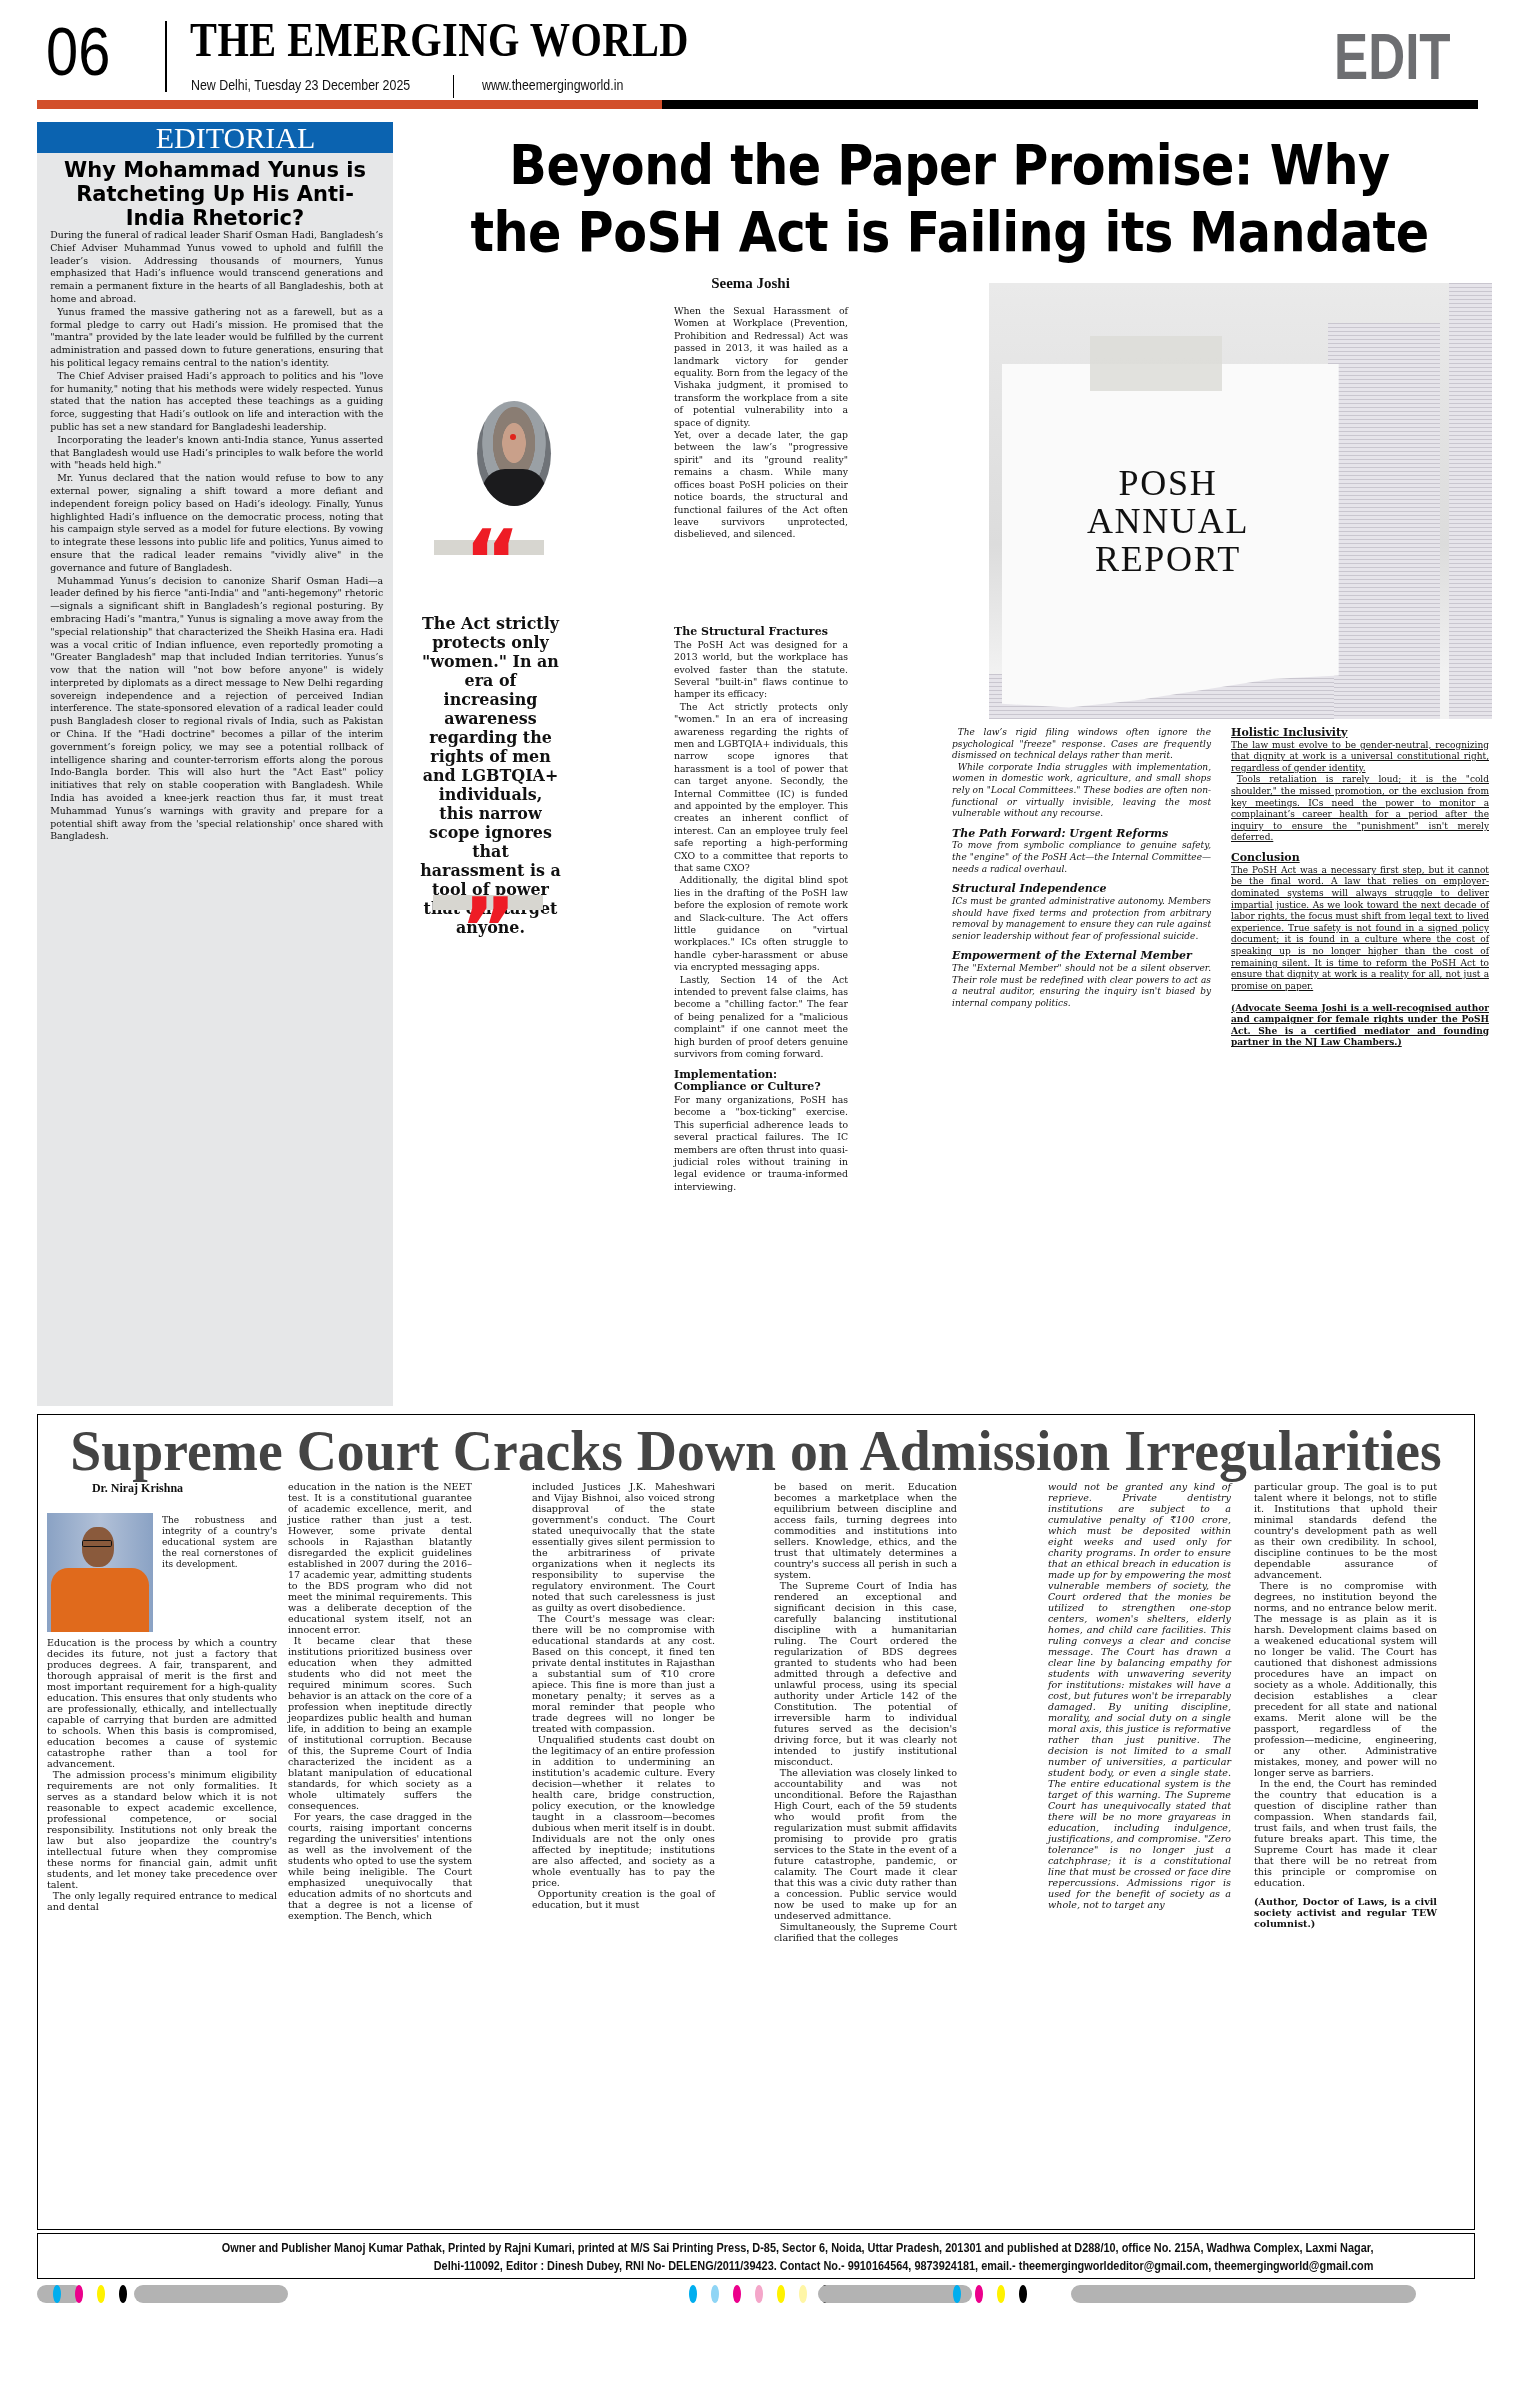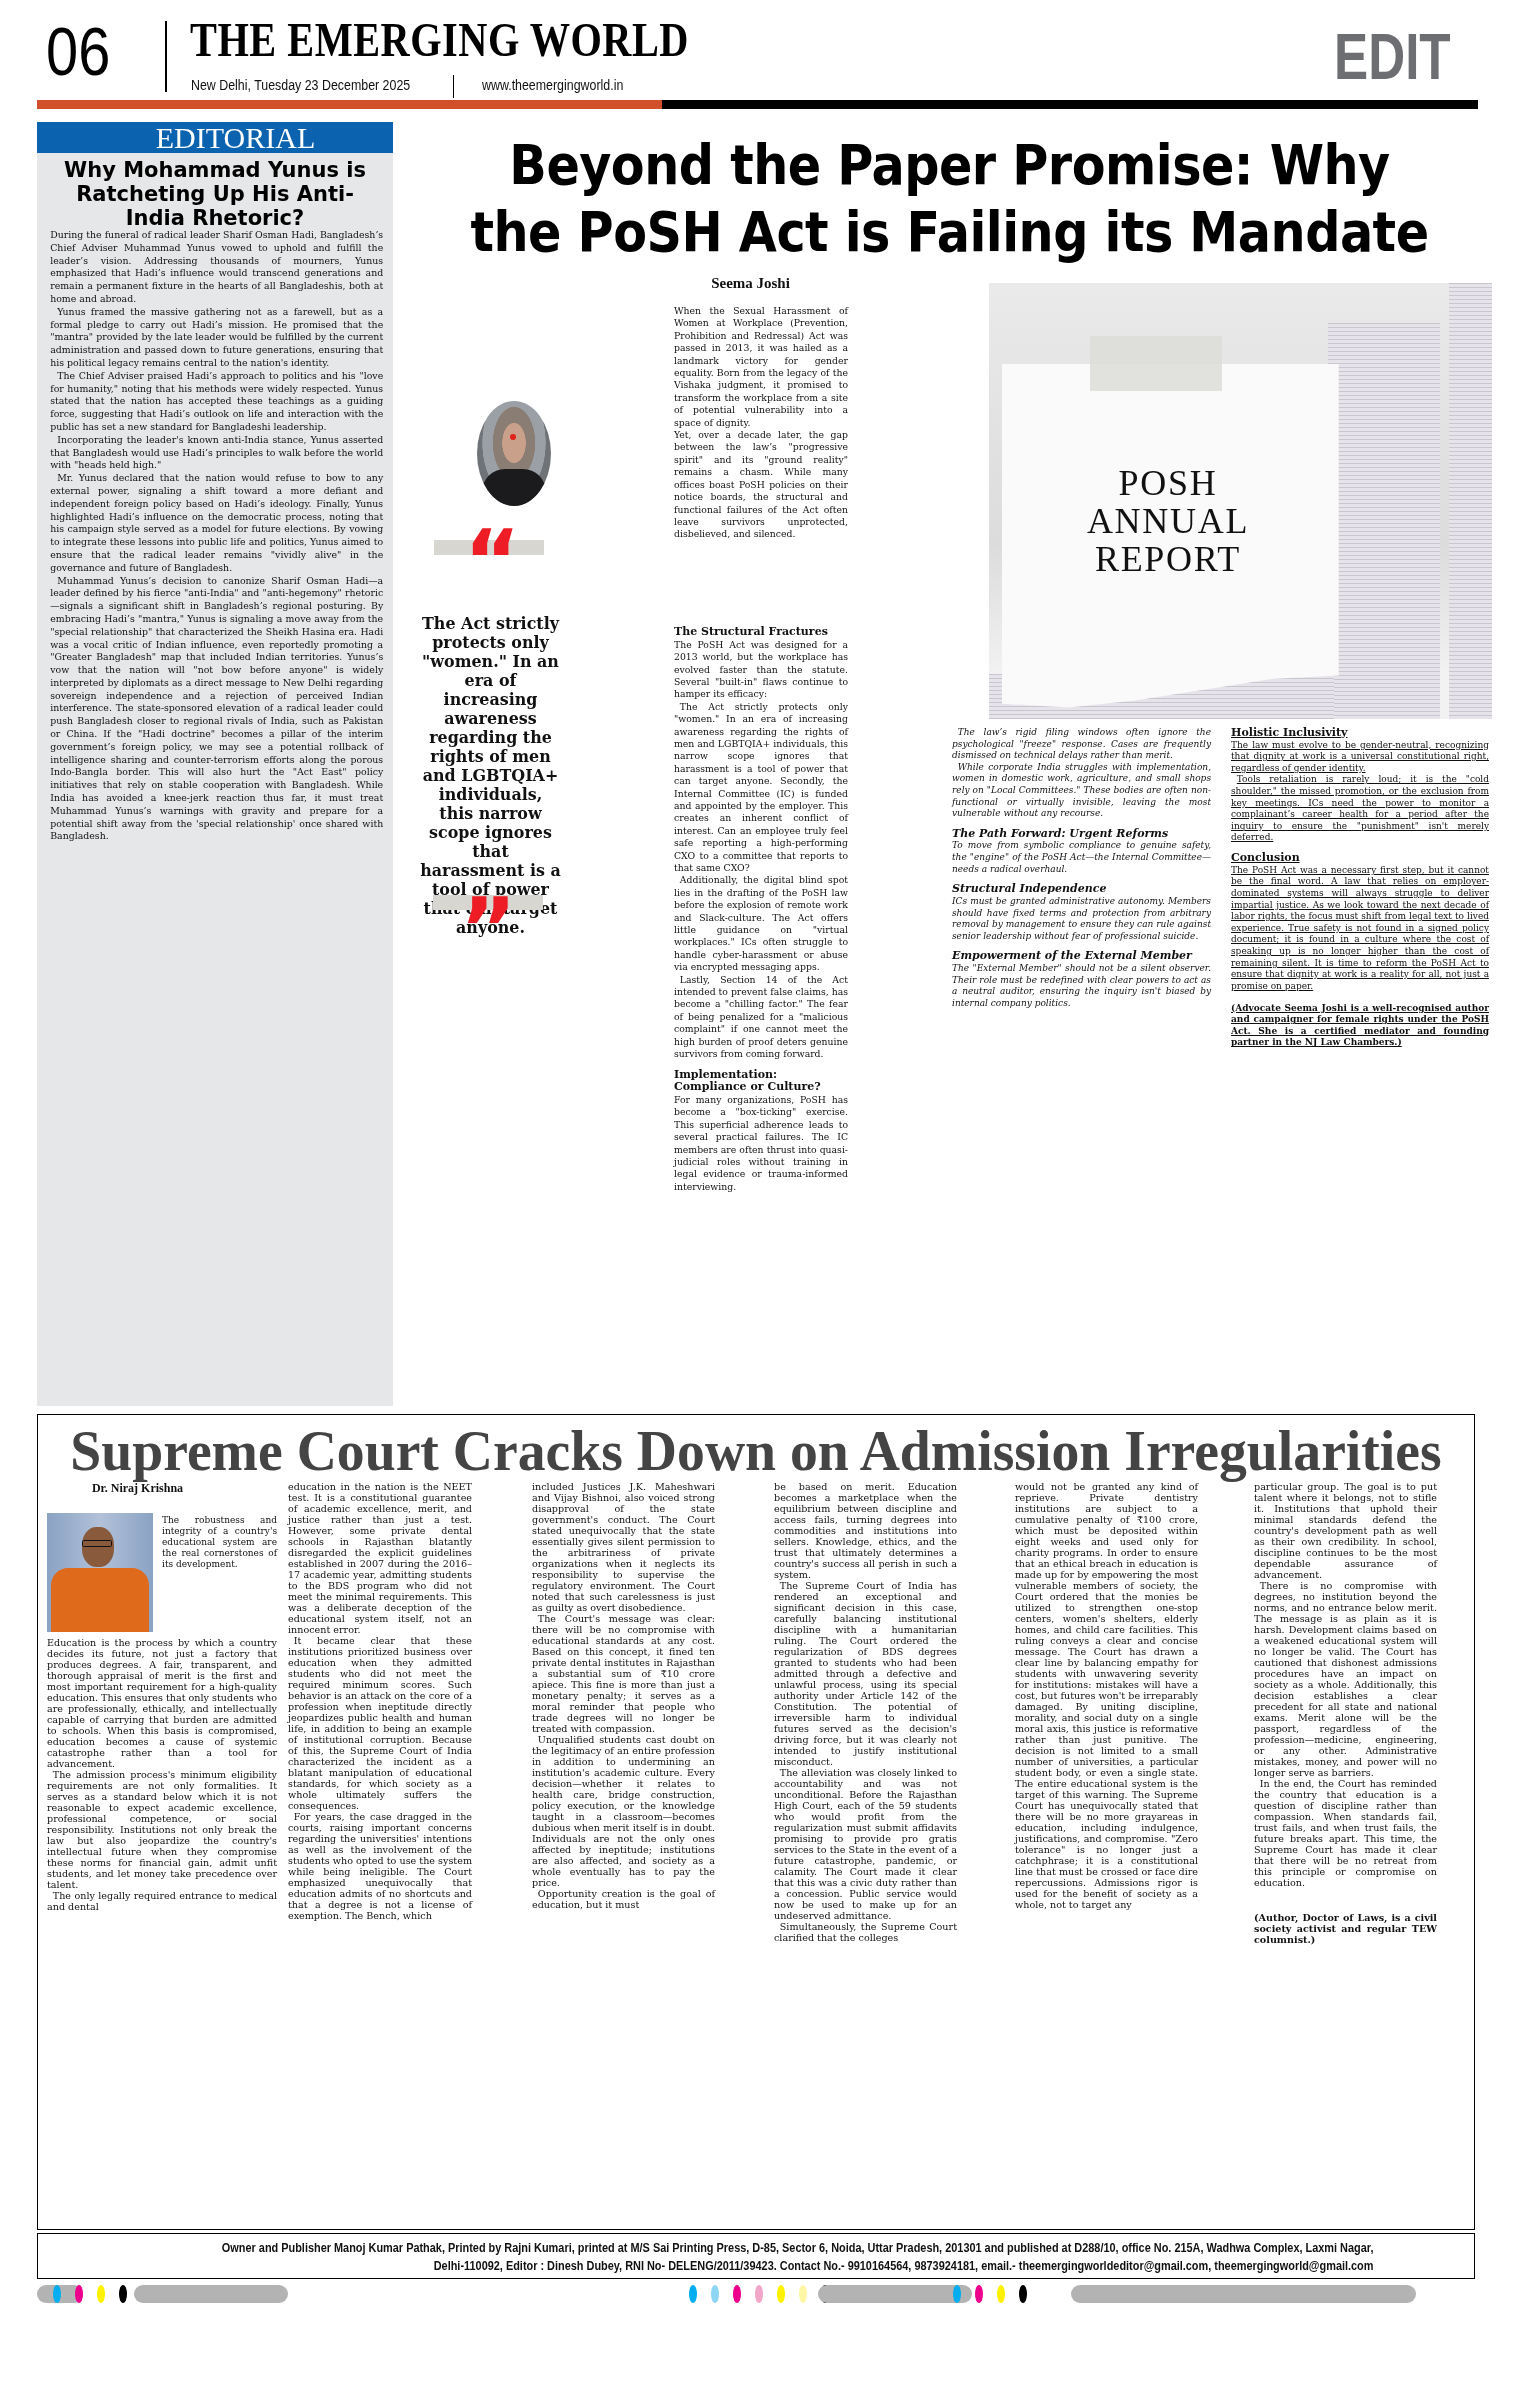--- a/index.html
+++ b/index.html
@@ -66,33 +66,33 @@
   .bottom-box { left: 37px; top: 1414px; width: 1438px; height: 816px; border: 1.7px solid #000; }
   .sc-headline { left: 37px; top: 1421px; width: 1438px; text-align: center; font-family: "Liberation Serif", serif; font-weight: bold; font-size: 58px; line-height: 1.05; color: #444; transform: scaleX(0.96); transform-origin: center top; }
   .sc-byline { left: 54px; top: 1481px; width: 167px; text-align: center; font-family: "Liberation Serif", serif; font-weight: bold; font-size: 12px; }
   .niraj-photo { left: 47px; top: 1513px; width: 59px; height: 119px; background: linear-gradient(90deg, #8aa2c4 0%, #b2c1d8 50%, #8aa2c4 100%); overflow: hidden; }
   .niraj-photo .face { position: absolute; left: 14px; top: 14px; width: 32px; height: 40px; border-radius: 45%; background: #8a5a3c; }
   .niraj-photo .glasses { position: absolute; left: 15px; top: 26.5px; width: 30px; height: 7px; border: 1.7px solid #111; border-radius: 1.7px; }
   .niraj-photo .robe { position: absolute; left: 3.5px; top: 55px; width: 55px; height: 69px; background: #e06a1c; border-radius: 17.3px 17.3px 0 0; }
   .sc-col { font-family: "DejaVu Serif", serif; font-size: 9.6px; line-height: 11px; text-align: justify; color: #111; }
   .sc-col p { text-indent: 5.8px; }
   .sc-col p.noindent { text-indent: 0; }
-  .sc-col .bio { font-weight: bold; text-indent: 0; margin-top: 24px; }
+  .sc-col .bio { font-weight: bold; text-indent: 0; margin-top: 8px; }
   .sc-intro { left: 162px; top: 1515px; width: 73px; font-size: 9px; line-height: 11px; }
   .sc-col1 { left: 47px; top: 1637px; width: 188px; }
   .sc-col2 { left: 246px; top: 1481px; width: 171px; }
   .sc-col3 { left: 433px; top: 1481px; width: 171px; }
   .sc-col4 { left: 619px; top: 1481px; width: 171px; }
   .sc-col5 { left: 806px; top: 1481px; width: 171px; }
   .sc-col6 { left: 992px; top: 1481px; width: 171px; }
   
   .sc-col2 { left: 288px; width: 184px; }
   .sc-col3 { left: 532px; width: 183px; }
   .sc-col4 { left: 774px; width: 183px; }
-  .sc-col5 { left: 1015px; width: 183px; }
+  .sc-col5 { left: 1048px; width: 183px; font-style: italic; }
   .sc-col6 { left: 1254px; width: 183px; }
   .sc-col1 { width: 230px; }
   .sc-intro { left: 162px; width: 115px; }
 
   
   .imprint { left: 37px; top: 2233px; width: 1438px; height: 46px; border: 1.2px solid #000; text-align: right; font-family: "Liberation Sans", sans-serif; font-weight: bold; font-size: 12.7px; line-height: 18.4px; padding-top: 4.6px; transform-origin: center top; }
   .imprint span { display: block; transform: scaleX(0.86); }
 
   
   .reg-strip { left: 37px; top: 2285px; width: 1438px; height: 18.4px; }

